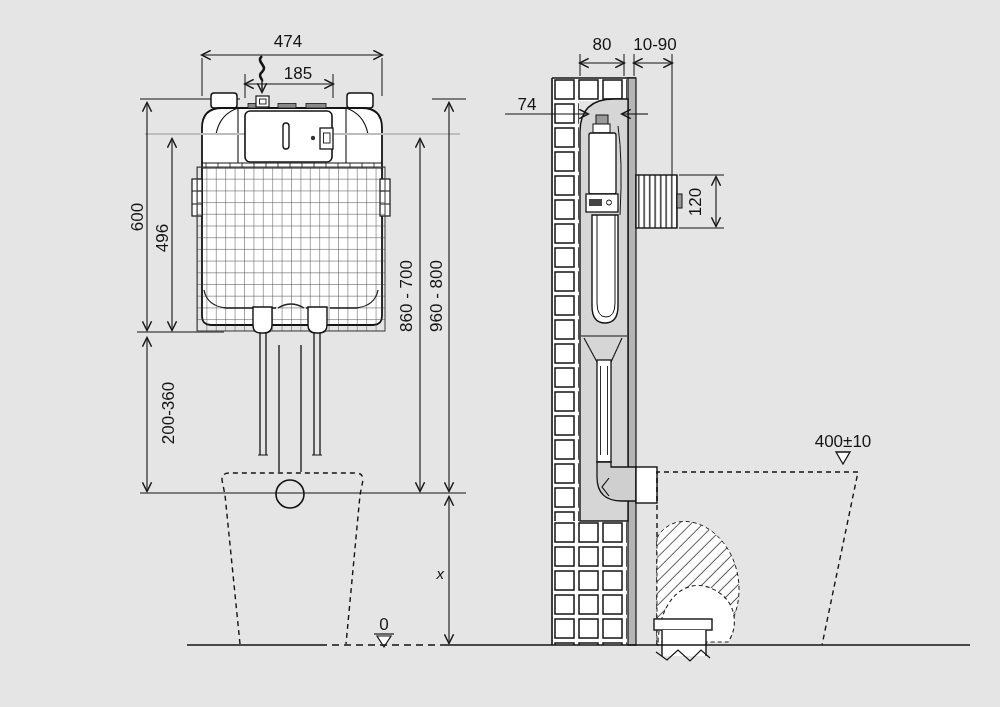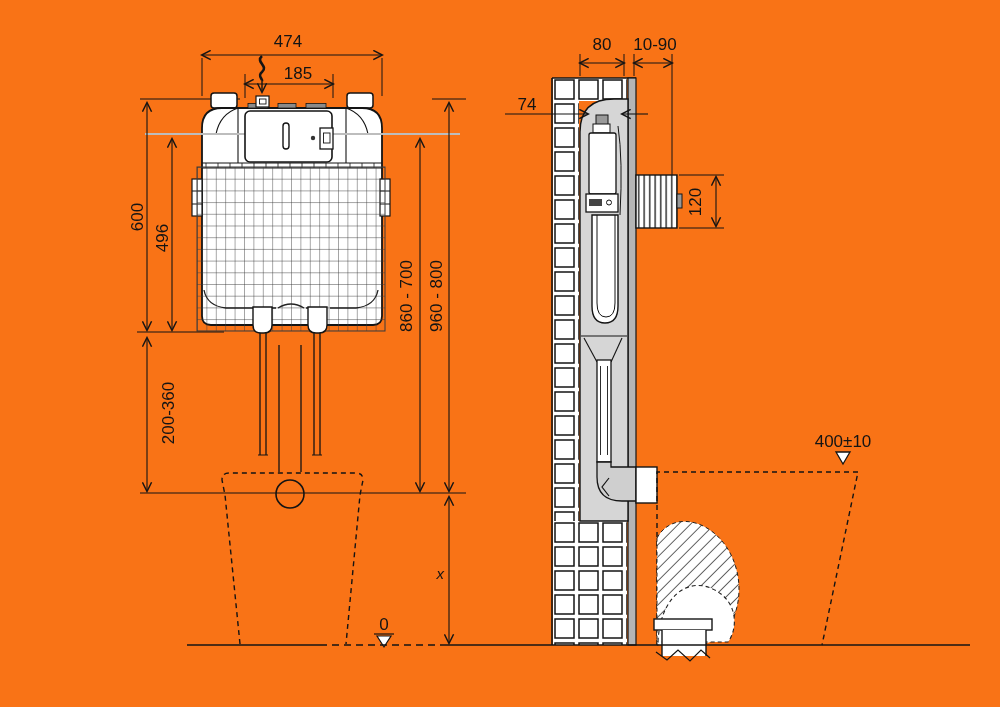--- a/index.html
+++ b/index.html
@@ -1,16 +1,16 @@
 <!DOCTYPE html>
 <html><head>
 <meta charset="utf-8">
 <style>
   html,body{margin:0;padding:0;background:#ffffff;}
-  .stage{position:relative;width:1000px;height:707px;background:#f97316;overflow:hidden;
+  .stage{position:relative;width:1000px;height:707px;background:#e5e5e5;overflow:hidden;
          font-family:"Liberation Sans", sans-serif;}
   svg text{font-family:"Liberation Sans", sans-serif;fill:#141414;}
   .dimtxt{font-size:17px;}
   .dimtxt-sm{font-size:15px;}
   line,path,rect,circle,polyline,polygon{vector-effect:none;}
 </style>
 </head>
 <body>
 
 <div class="stage">

